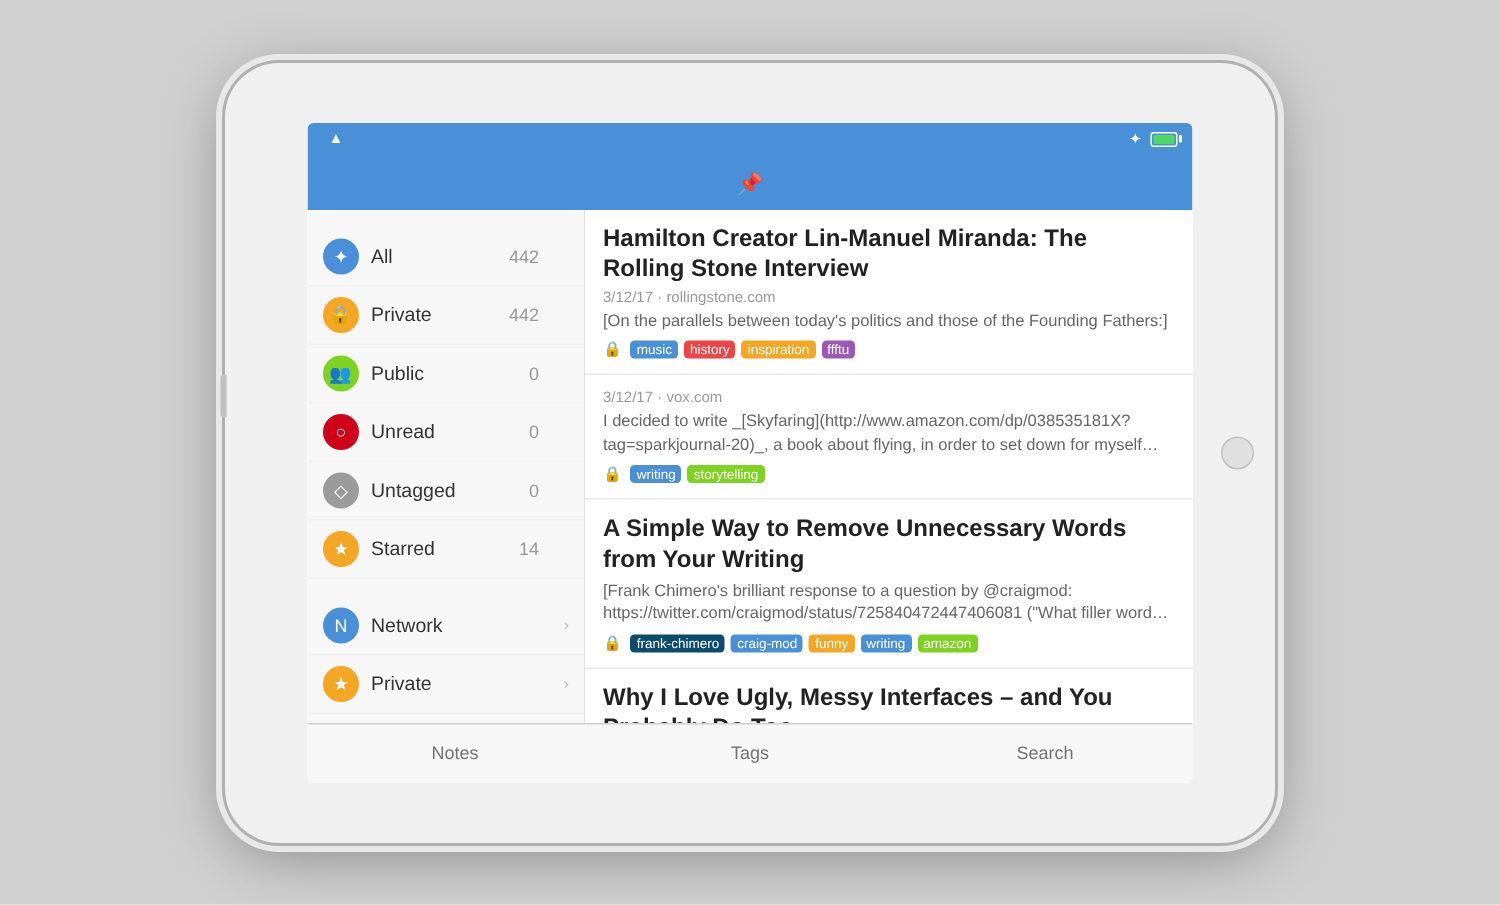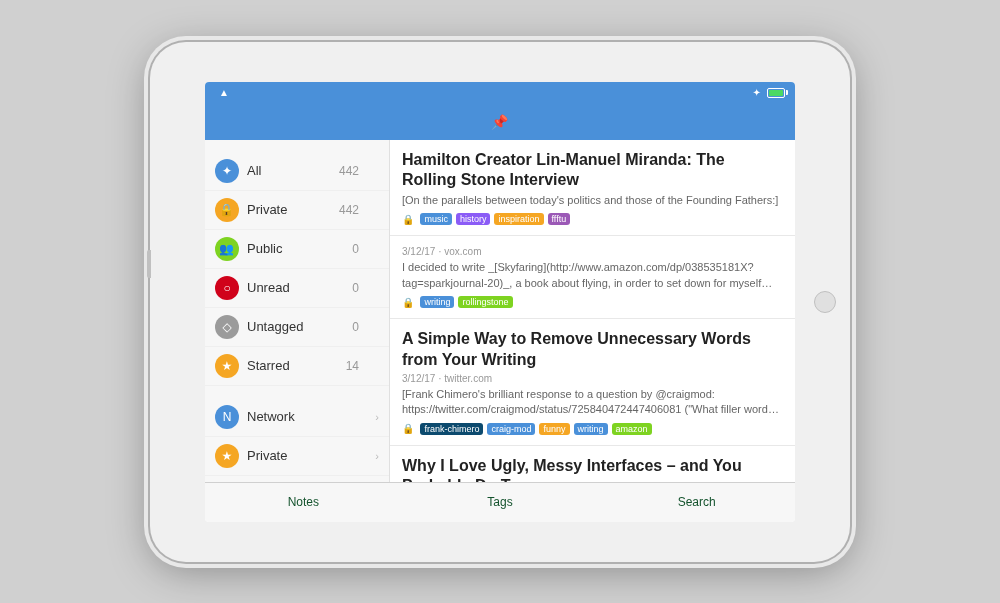--- a/index.html
+++ b/index.html
@@ -214,21 +214,21 @@
       display: flex;
       align-items: center;
       justify-content: space-around;
       flex-shrink: 0;
     }
 
     .tab-item {
       flex: 1;
       text-align: center;
       font-size: 12px;
-      color: #14532d;
+      color: #737373;
       cursor: pointer;
       padding: 6px 0;
     }
 
     
     .home-button {
       position: absolute;
       right: 14px;
       top: 50%;
       transform: translateY(-50%);
@@ -356,41 +356,41 @@
     
     
   </div>
           </div>
 
       </div>
 
       <div class="article-list" id="article-list-container">
       <div class="article-item">
     <div class="article-title">Hamilton Creator Lin-Manuel Miranda: The Rolling Stone Interview</div>
+    <div class="article-meta">3/12/17 · rollingstone.com</div>
     <div class="article-preview">[On the parallels between today's politics and those of the Founding Fathers:]</div>
     <div class="tags-row">
               <span class="lock-icon">🔒</span>
               <span class="tag" style="background:#4a90d9">music</span>
-              <span class="tag" style="background:#8b5cf6">history</span>
+              <span class="tag" style="background:#ef4444">history</span>
               <span class="tag" style="background:#f5a623">inspiration</span>
               <span class="tag" style="background:#9b59b6">ffftu</span>
             </div>
   </div>
           <div class="article-item">
     <div class="article-meta">3/12/17 · vox.com</div>
     <div class="article-preview">I decided to write _[Skyfaring](http://www.amazon.com/dp/038535181X?tag=sparkjournal-20)_, a book about flying, in order to set down for myself some of the remarkable details of the job I'd dreamed of since</div>
     <div class="tags-row">
               <span class="lock-icon">🔒</span>
               <span class="tag" style="background:#4a90d9">writing</span>
-              <span class="tag" style="background:#7ed321">rollingstone</span>
+              <span class="tag" style="background:#7ed321">storytelling</span>
             </div>
   </div>
           <div class="article-item">
     <div class="article-title">A Simple Way to Remove Unnecessary Words from Your Writing</div>
-    <div class="article-meta">3/12/17 · twitter.com</div>
     <div class="article-preview">[Frank Chimero's brilliant response to a question by @craigmod: https://twitter.com/craigmod/status/725840472447406081 ("What filler words do you find yourself falling back on? I'm actually on a war with</div>
     <div class="tags-row">
               <span class="lock-icon">🔒</span>
               <span class="tag" style="background:#0c4a6e">frank-chimero</span>
               <span class="tag" style="background:#4a90d9">craig-mod</span>
               <span class="tag" style="background:#f5a623">funny</span>
               <span class="tag" style="background:#4a90d9">writing</span>
               <span class="tag" style="background:#7ed321">amazon</span>
             </div>
   </div>

